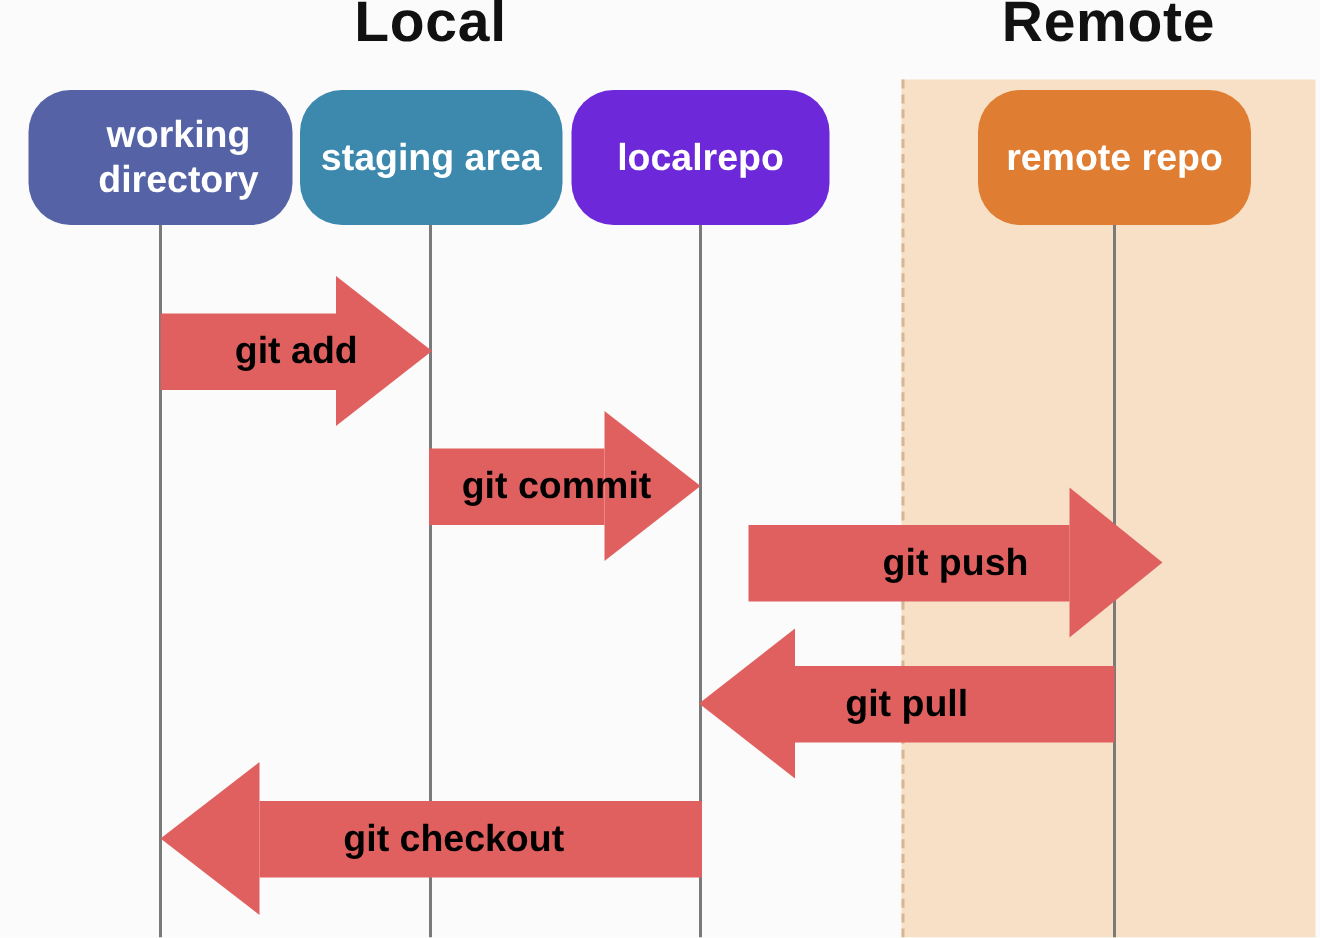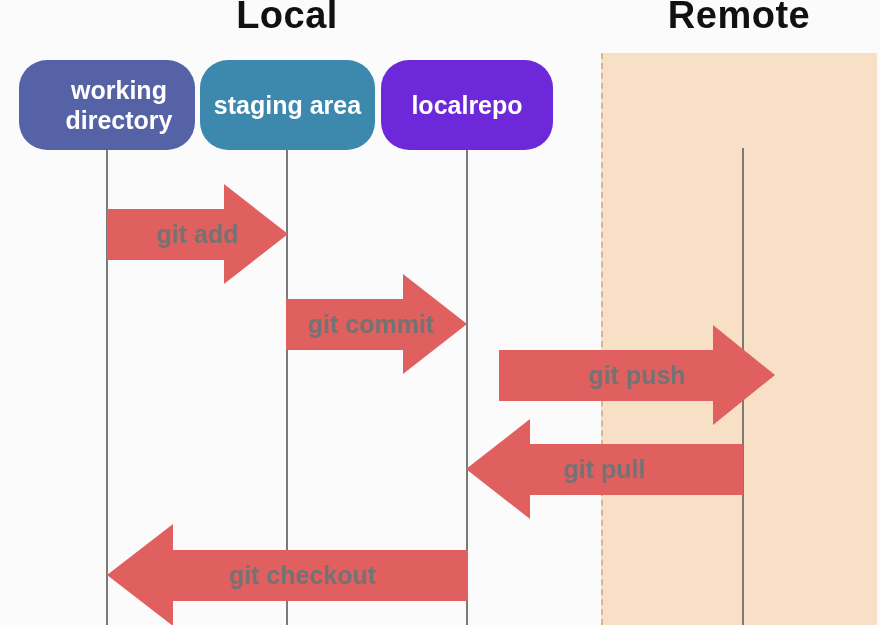--- a/index.html
+++ b/index.html
@@ -51,21 +51,21 @@
   .node-staging{left:200px;width:175px;background:#3d89ae;align-items:center;}
   .node-local{left:381px;width:172px;background:#6d28d9;}
   .node-remote{left:652px;width:182px;background:#df7d33;}
   
   .arrow{position:absolute;z-index:2;}
   .arrow .shaft{position:absolute;background:#e06060;}
   .arrow .head{position:absolute;width:0;height:0;}
   .arrow .alabel{
     position:absolute;inset:0;
     display:flex;align-items:center;justify-content:center;
-    color:#737373;font-size:25px;font-weight:bold;
+    color:#000000;font-size:25px;font-weight:bold;
     pointer-events:none;
   }
 </style>
 </head>
 <body>
 
 <div class="canvas">
 
   <div class="remote-region"></div>
 
@@ -79,20 +79,23 @@
 
   <div class="node node-working">
     <span>working directory</span>
   </div>
   <div class="node node-staging">
     <span>staging area</span>
   </div>
   <div class="node node-local">
     <span>localrepo</span>
   </div>
+  <div class="node node-remote">
+    <span>remote repo</span>
+  </div>
 
   <div class="arrow" style="left:107px;top:184px;width:181px;height:100px;">
     <div class="shaft" style="left:0;top:25px;width:117px;height:51px;"></div>
     <div class="head" style="left:117px;top:0;border-top:50px solid transparent;border-bottom:50px solid transparent;border-left:64px solid #e06060;"></div>
     <div class="alabel">git add</div>
   </div>
 
   <div class="arrow" style="left:286px;top:274px;width:170px;height:100px;">
     <div class="shaft" style="left:0;top:25px;width:117px;height:51px;"></div>
     <div class="head" style="left:117px;top:0;border-top:50px solid transparent;border-bottom:50px solid transparent;border-left:64px solid #e06060;"></div>
@@ -104,19 +107,19 @@
     <div class="head" style="left:214px;top:0;border-top:50px solid transparent;border-bottom:50px solid transparent;border-left:62px solid #e06060;"></div>
     <div class="alabel">git push</div>
   </div>
 
   <div class="arrow" style="left:466px;top:419px;width:277px;height:100px;">
     <div class="head" style="left:0;top:0;border-top:50px solid transparent;border-bottom:50px solid transparent;border-right:64px solid #e06060;"></div>
     <div class="shaft" style="left:64px;top:25px;width:213px;height:51px;"></div>
     <div class="alabel">git pull</div>
   </div>
 
-  <div class="arrow" style="left:107px;top:524px;width:391px;height:102px;">
+  <div class="arrow" style="left:107px;top:508px;width:391px;height:102px;">
     <div class="head" style="left:0;top:0;border-top:51px solid transparent;border-bottom:51px solid transparent;border-right:66px solid #e06060;"></div>
     <div class="shaft" style="left:66px;top:26px;width:295px;height:51px;"></div>
     <div class="alabel">git checkout</div>
   </div>
 
 </div>
 
 </body></html>

